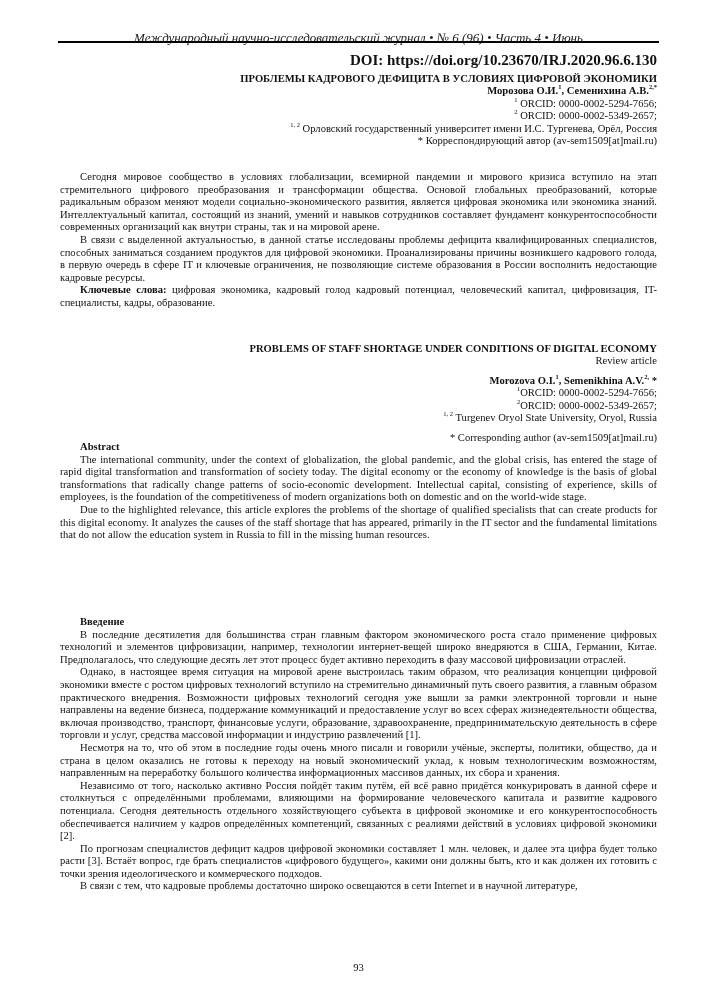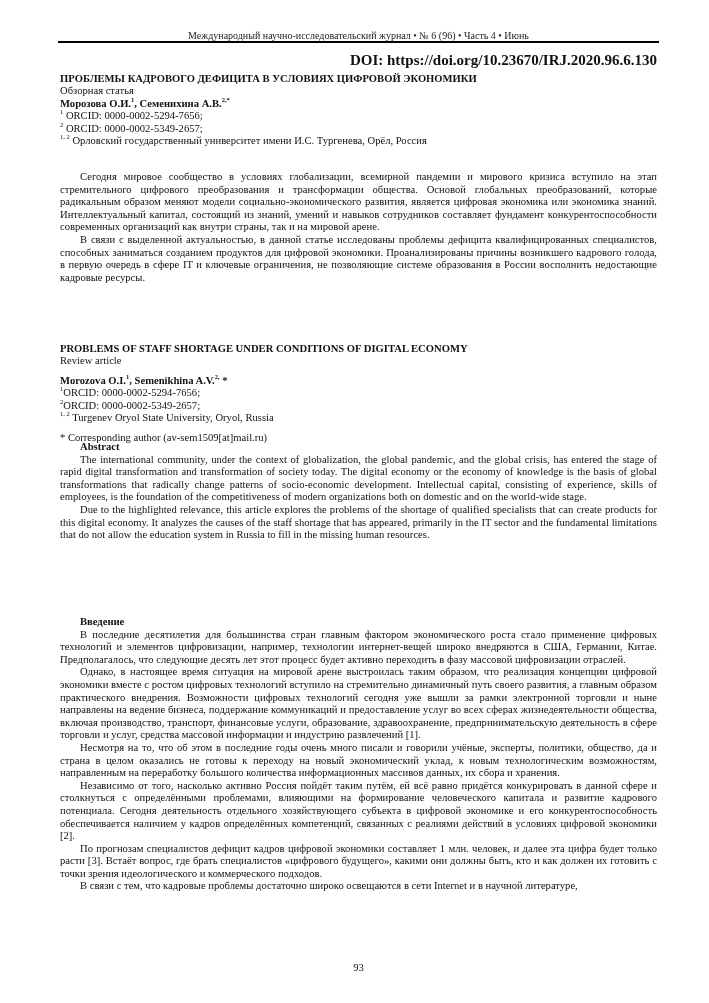--- a/index.html
+++ b/index.html
@@ -1,22 +1,22 @@
 <!DOCTYPE html>
 <html><head>
 <meta charset="utf-8">
 <style>
   html, body { margin: 0; padding: 0; background: #ffffff; }
   body { width: 709px; height: 1003px; overflow: hidden; position: relative; color: #111; font-family: "Liberation Serif", serif; }
   .page { position: absolute; left: 60px; top: 0; width: 597px; }
-  .running-header { position: absolute; top: 30px; left: 0; width: 597px; text-align: center; font-size: 10px; color: #222; }
+  .running-header { position: absolute; top: 30px; left: 0; width: 597px; text-align: center; font-style: italic; font-size: 13px; color: #222; }
   .header-rule { position: absolute; top: 41px; left: -2px; width: 601px; height: 2px; background: #000; }
   .doi { position: absolute; top: 52px; left: 0; width: 597px; text-align: right; font-weight: bold; font-size: 15px; }
   .block { position: absolute; left: 0; width: 597px; }
-  .center { text-align: left; }
+  .center { text-align: right; }
   .b { font-weight: bold; }
   p, .line { margin: 0; font-size: 10.6px; line-height: 12.6px; }
   .just { text-align: justify; text-indent: 20px; }
   .title-ru { font-weight: bold; font-size: 10.6px; line-height: 13px; }
   .title-en { font-weight: bold; font-size: 10.6px; line-height: 13px; }
   sup { font-size: 6.5px; vertical-align: super; line-height: 0; }
   .heading { font-weight: bold; font-size: 10.6px; line-height: 12.6px; padding-left: 20px; }
   .kw-label { font-weight: bold; }
   .page-num { position: absolute; top: 962px; left: 0; width: 597px; text-align: center; font-size: 10.6px; }
 </style>
@@ -25,32 +25,33 @@
 
 <div class="page">
 
   <div class="running-header">Международный научно-исследовательский журнал • № 6 (96) • Часть 4 • Июнь</div>
   <div class="header-rule"></div>
 
   <div class="doi">DOI: https://doi.org/10.23670/IRJ.2020.96.6.130</div>
 
   <div class="block center" style="top:72px;">
     <div class="title-ru">ПРОБЛЕМЫ КАДРОВОГО ДЕФИЦИТА В УСЛОВИЯХ ЦИФРОВОЙ ЭКОНОМИКИ</div>
-    <div class="line">Обзорная статья</div>
     <div class="line b">
       <span>Морозова О.И.</span><sup>1</sup><span>, </span><span>Семенихина А.В.</span><sup>2,</sup><sup>*</sup>
     </div>
     <div class="line"><sup>1</sup><span> ORCID: 0000-0002-5294-7656;</span></div>
     <div class="line"><sup>2</sup><span> ORCID: 0000-0002-5349-2657;</span></div>
     <div class="line"><sup>1, 2</sup><span> Орловский государственный университет имени И.С. Тургенева, Орёл, Россия</span></div>
+    <div class="line">* Корреспондирующий автор (av-sem1509[at]mail.ru)</div>
   </div>
 
   <div class="block" style="top:171px;">
     <p class="just">Сегодня мировое сообщество в условиях глобализации, всемирной пандемии и мирового кризиса вступило на этап стремительного цифрового преобразования и трансформации общества. Основой глобальных преобразований, которые радикальным образом меняют модели социально-экономического развития, является цифровая экономика или экономика знаний. Интеллектуальный капитал, состоящий из знаний, умений и навыков сотрудников составляет фундамент конкурентоспособности современных организаций как внутри страны, так и на мировой арене.</p>
     <p class="just">В связи с выделенной актуальностью, в данной статье исследованы проблемы дефицита квалифицированных специалистов, способных заниматься созданием продуктов для цифровой экономики. Проанализированы причины возникшего кадрового голода, в первую очередь в сфере IT и ключевые ограничения, не позволяющие системе образования в России восполнить недостающие кадровые ресурсы.</p>
+    <p class="just"><span class="kw-label">Ключевые слова:</span><span> цифровая экономика, кадровый голод кадровый потенциал, человеческий капитал, цифровизация, IT-специалисты, кадры, образование.</span></p>
   </div>
 
   <div class="block center" style="top:342px;">
     <div class="title-en">PROBLEMS OF STAFF SHORTAGE UNDER CONDITIONS OF DIGITAL ECONOMY</div>
     <div class="line">Review article</div>
     <div class="line b" style="margin-top:7px;">
       <span>Morozova O.I.</span><sup>1</sup><span>, </span><span>Semenikhina A.V.</span><sup>2,</sup><span> *</span>
     </div>
     <div class="line"><sup>1</sup><span>ORCID: 0000-0002-5294-7656;</span></div>
     <div class="line"><sup>2</sup><span>ORCID: 0000-0002-5349-2657;</span></div>

